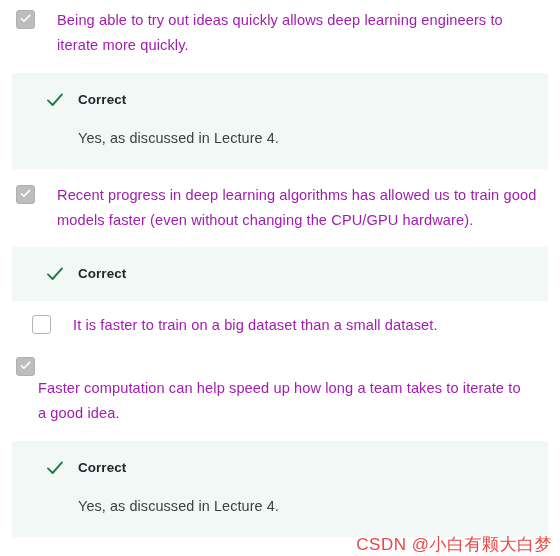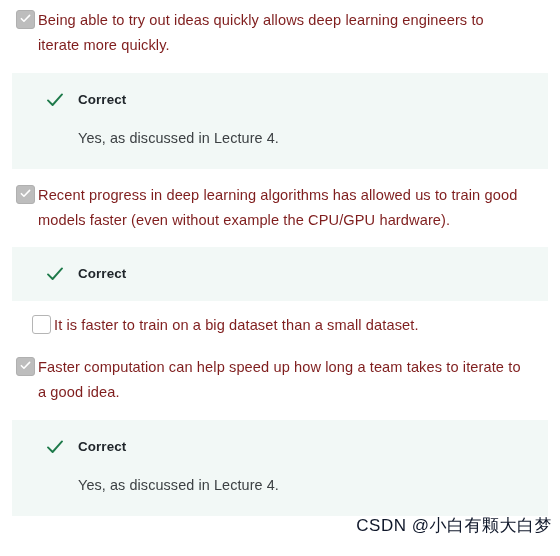--- a/index.html
+++ b/index.html
@@ -50,22 +50,22 @@
   .checkbox .tick {
     position: absolute;
     left: 3px;
     top: 2px;
     width: 11px;
     height: 11px;
     display: block;
   }
 
   .option-text {
-    margin-left: 3px;
-    color: #7f1d1d;
+    margin-left: 22px;
+    color: #a21caf;
     font-size: 14.6px;
     line-height: 25px;
     letter-spacing: 0.1px;
     max-width: 486px;
   }
 
   
   .feedback {
     background: #f2f8f6;
     box-sizing: border-box;
@@ -97,22 +97,22 @@
     line-height: 25px;
     color: #3c4043;
     letter-spacing: 0.1px;
     max-width: 450px;
   }
 
   
   .watermark {
     position: absolute;
     right: 8px;
-    bottom: 19px;
-    color: #0f172a;
+    bottom: 0;
+    color: #ef4444;
     font-size: 17px;
     letter-spacing: 0.5px;
     white-space: nowrap;
     pointer-events: none;
   }
 </style>
 </head>
 <body>
 
 <div class="quiz">
@@ -135,40 +135,40 @@
     </div>
     <div class="feedback-body">Yes, as discussed in Lecture 4.</div>
   </div>
 
   <div class="option-row" style="padding-top:14px;">
     <span class="checkbox checked">
       <svg class="tick" viewBox="0 0 12 12">
         <path d="M1.5 6.2 L4.3 9 L10.5 2.6" fill="none" stroke="#ffffff" stroke-width="1.7" stroke-linecap="round" stroke-linejoin="round"></path>
       </svg>
     </span>
-    <span class="option-text">Recent progress in deep learning algorithms has allowed us to train good models faster (even without example the CPU/GPU hardware).</span>
+    <span class="option-text">Recent progress in deep learning algorithms has allowed us to train good models faster (even without changing the CPU/GPU hardware).</span>
   </div>
 
   <div class="feedback" style="margin-top:14px;">
     <div class="feedback-head">
       <svg class="feedback-check" viewBox="0 0 18 18">
         <path d="M2 9.4 L6.6 14 L16 3.4" fill="none" stroke="#1e7a4a" stroke-width="1.9" stroke-linecap="round" stroke-linejoin="round"></path>
       </svg>
       <span class="feedback-title">Correct</span>
     </div>
   </div>
 
   <div class="option-row" style="padding-top:12px;padding-left:32px;">
     <span class="checkbox unchecked">
       
     </span>
     <span class="option-text">It is faster to train on a big dataset than a small dataset.</span>
   </div>
 
-  <div class="option-row" style="padding-top:17px;">
+  <div class="option-row" style="padding-top:17px;flex-direction:column;">
     <span class="checkbox checked">
       <svg class="tick" viewBox="0 0 12 12">
         <path d="M1.5 6.2 L4.3 9 L10.5 2.6" fill="none" stroke="#ffffff" stroke-width="1.7" stroke-linecap="round" stroke-linejoin="round"></path>
       </svg>
     </span>
     <span class="option-text">Faster computation can help speed up how long a team takes to iterate to a good idea.</span>
   </div>
 
   <div class="feedback" style="margin-top:15px;">
     <div class="feedback-head">

